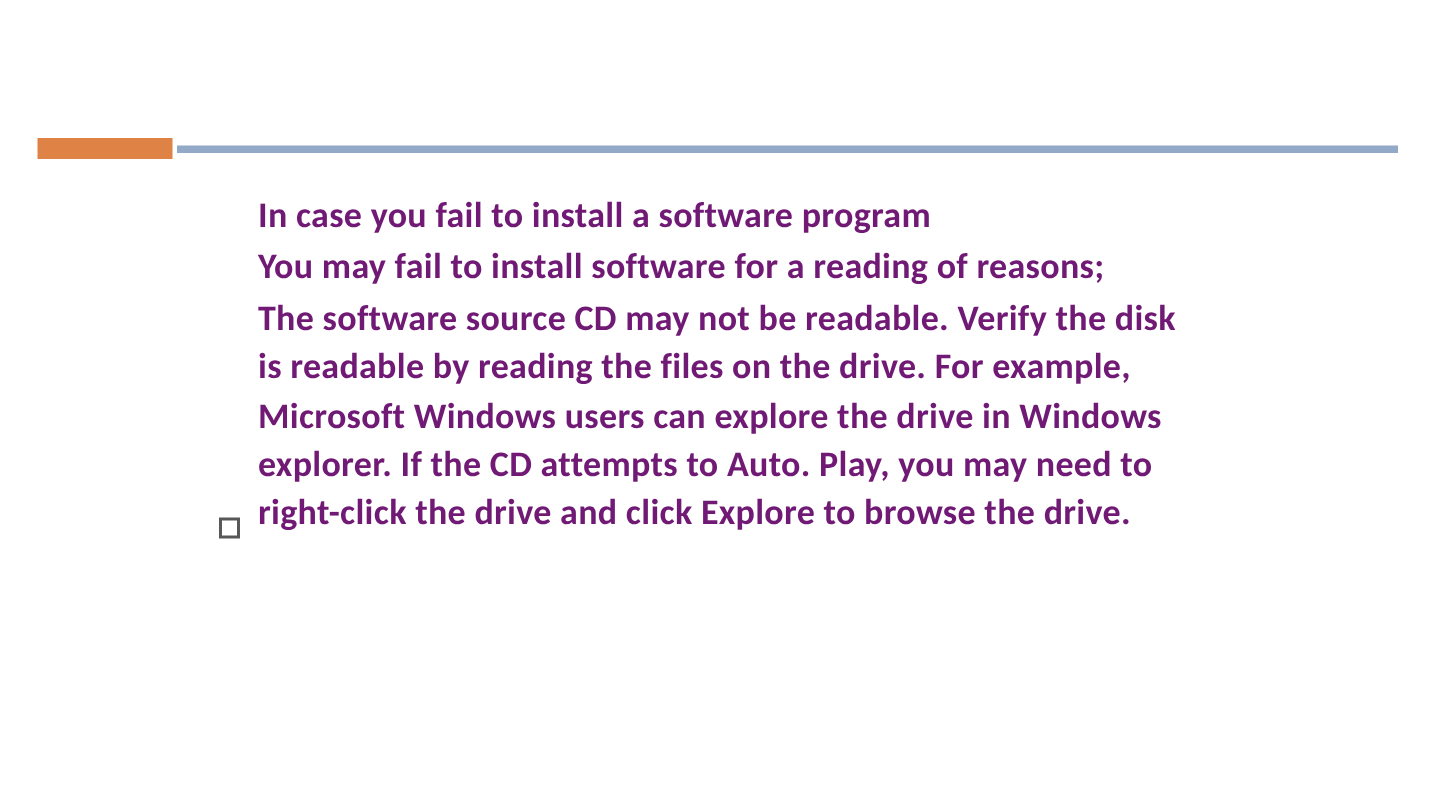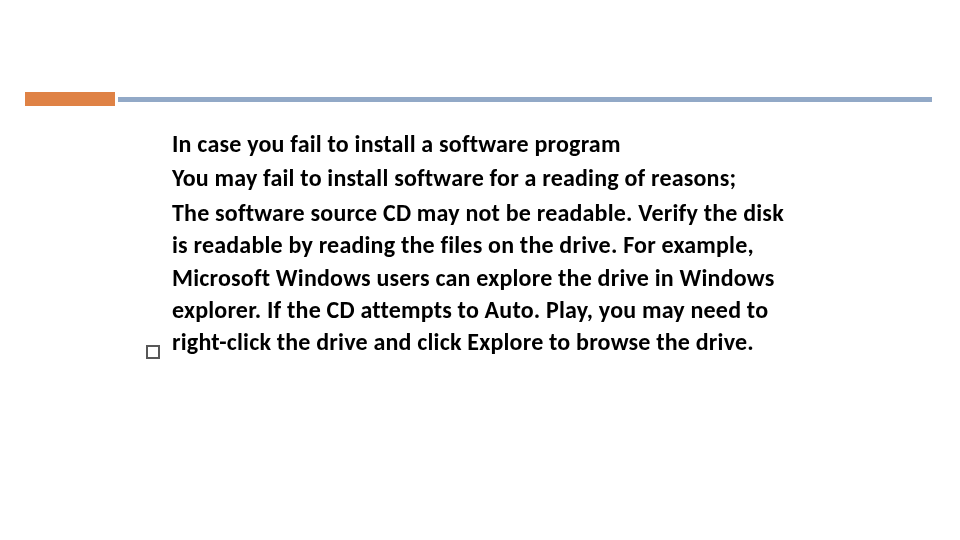--- a/index.html
+++ b/index.html
@@ -38,21 +38,21 @@
     right: 28px;
     top: 5px;
     height: 5px;
     background: #92a9c7;
   }
   .content {
     position: absolute;
     top: 128px;
     left: 172px;
     width: 620px;
-    color: #000000;
+    color: #701a75;
     font-weight: 700;
     font-size: 24px;
     line-height: 1.35;
     letter-spacing: 0.2px;
   }
   .para {
     margin: 0 0 2px 0;
   }
   .bullet-row {
     display: flex;

